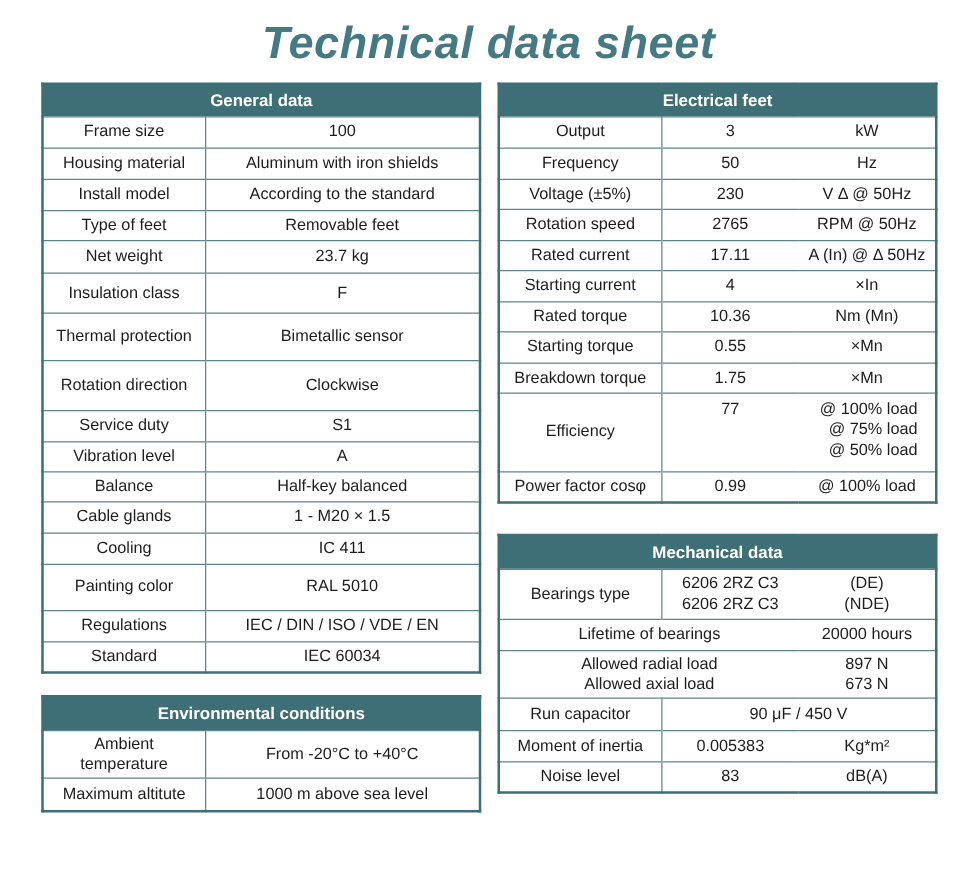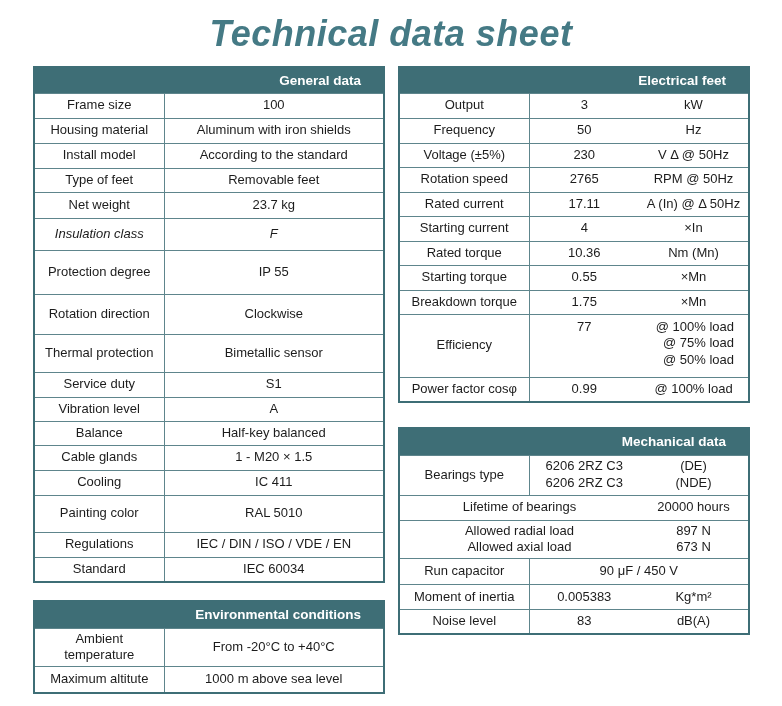--- a/index.html
+++ b/index.html
@@ -40,21 +40,21 @@
     border-collapse: collapse;
     table-layout: fixed;
     width: 350px;
     border: 2px solid var(--accent);
   }
   table.dt th.title {
     background: var(--accent);
     color: var(--header-text);
     font-size: 13.5px;
     font-weight: bold;
-    text-align: right;
+    text-align: center;
     padding: 0 22px;
   }
   table.dt td {
     border-top: 1px solid var(--line);
     font-size: 13px;
     text-align: center;
     vertical-align: middle;
     padding: 2px 6px;
     overflow: hidden;
     line-height: 1.3;
@@ -96,35 +96,31 @@
               <td class="">According to the standard</td>
             </tr>
             <tr style="height: 24px;">
               <td class="divider">Type of feet</td>
               <td class="">Removable feet</td>
             </tr>
             <tr style="height: 26px;">
               <td class="divider">Net weight</td>
               <td class="">23.7 kg</td>
             </tr>
-            <tr style="height: 32px; font-style: italic;">
+            <tr style="height: 32px;">
               <td class="divider">Insulation class</td>
               <td class="">F</td>
             </tr>
-            <tr style="height: 44px;">
-              <td class="divider">Protection degree</td>
-              <td class="">IP 55</td>
+            <tr style="height: 38px;">
+              <td class="divider">Thermal protection</td>
+              <td class="">Bimetallic sensor</td>
             </tr>
             <tr style="height: 40px;">
               <td class="divider">Rotation direction</td>
               <td class="">Clockwise</td>
-            </tr>
-            <tr style="height: 38px;">
-              <td class="divider">Thermal protection</td>
-              <td class="">Bimetallic sensor</td>
             </tr>
             <tr style="height: 25px;">
               <td class="divider">Service duty</td>
               <td class="">S1</td>
             </tr>
             <tr style="height: 24px;">
               <td class="divider">Vibration level</td>
               <td class="">A</td>
             </tr>
             <tr style="height: 24px;">

